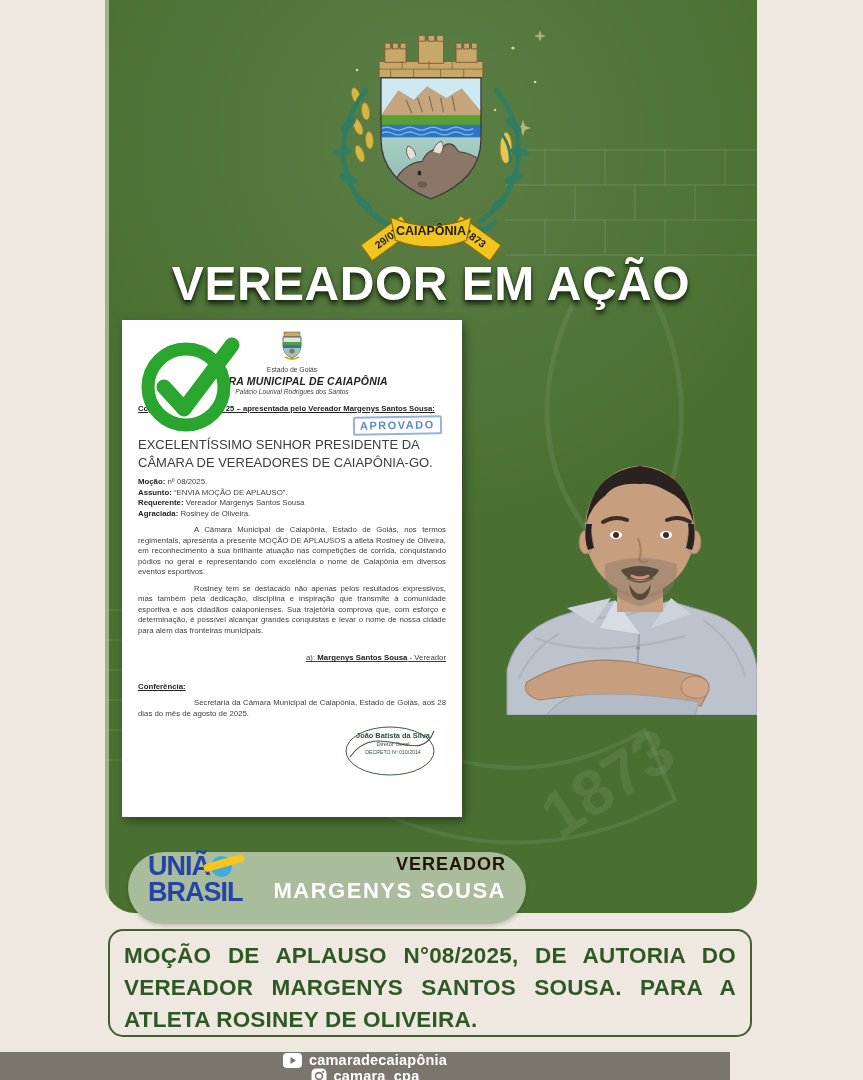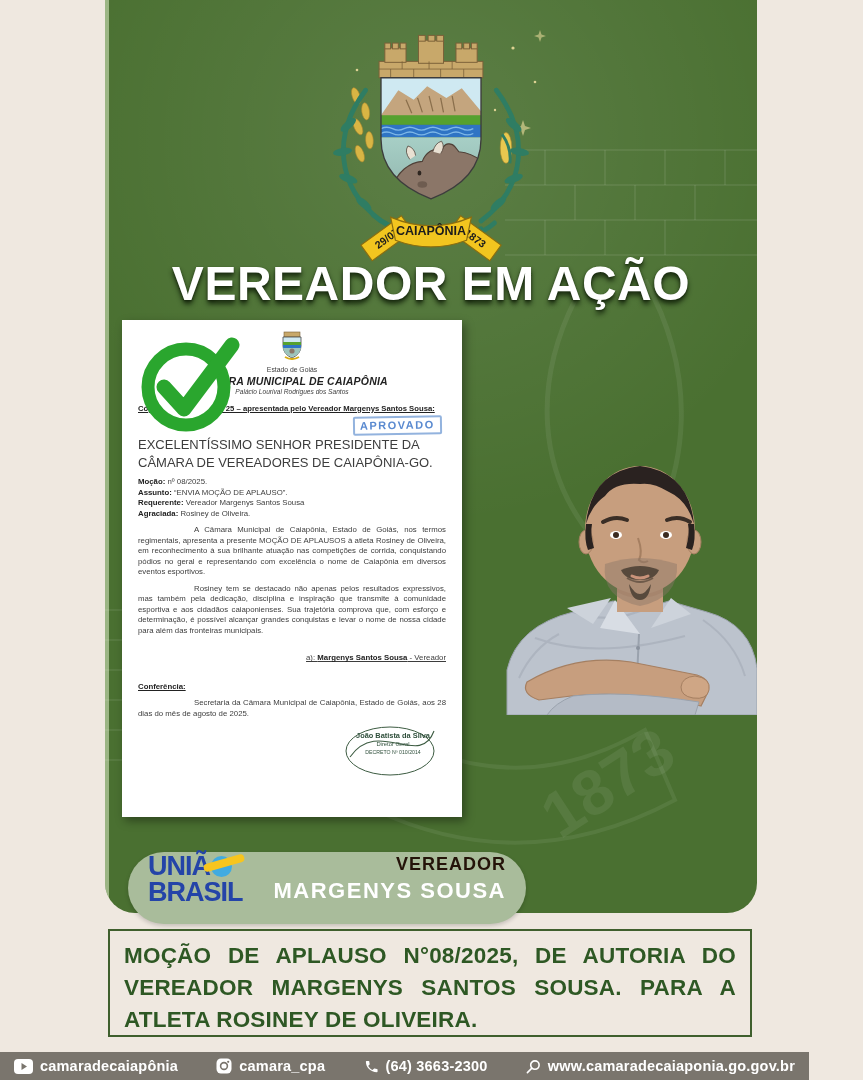--- a/index.html
+++ b/index.html
@@ -64,26 +64,26 @@
   .globe{position:relative;display:inline-block;width:21px;height:21px;border-radius:50%;
     background:#41abe0;margin-left:1px;}
   .swoosh{position:absolute;left:-8px;top:3px;width:42px;height:8px;background:#f7c51e;
     border-radius:5px;transform:rotate(-16deg);}
   .badge-text{flex:1;text-align:right;padding-right:4px;}
   .badge-role{font-size:18px;font-weight:800;color:#241309;letter-spacing:1px;}
   .badge-name{font-size:22px;font-weight:800;color:#ffffff;letter-spacing:1.5px;margin-top:3px;}
 
   
   .caption{position:absolute;left:108px;top:929px;width:644px;height:108px;border:2px solid #3f5f2d;
-    border-radius:0;box-sizing:border-box;padding:9px 14px;font-size:22.5px;font-weight:bold;
+    border-radius:15px;box-sizing:border-box;padding:9px 14px;font-size:22.5px;font-weight:bold;
     color:#2e5824;text-align:justify;line-height:1.43;letter-spacing:0.2px;}
 
   
-  .footer{position:absolute;left:0;top:1052px;width:809px;height:28px;background:#7a756d;
-    display:flex;align-items:center;justify-content:space-between;padding:0 14px;box-sizing:border-box;}
+  .footer{position:absolute;left:0;top:1052px;width:730px;height:28px;background:#7a756d;
+    display:flex;align-items:center;justify-content:space-between;padding:0 14px;box-sizing:border-box;flex-direction:column;}
   .f-item{display:flex;align-items:center;gap:7px;color:#ffffff;font-size:14.5px;font-weight:bold;
     letter-spacing:0.2px;}
   .f-icon{display:flex;align-items:center;}
 </style>
 </head>
 <body>
 
 <div class="canvas">
 
   <div class="green-panel">

